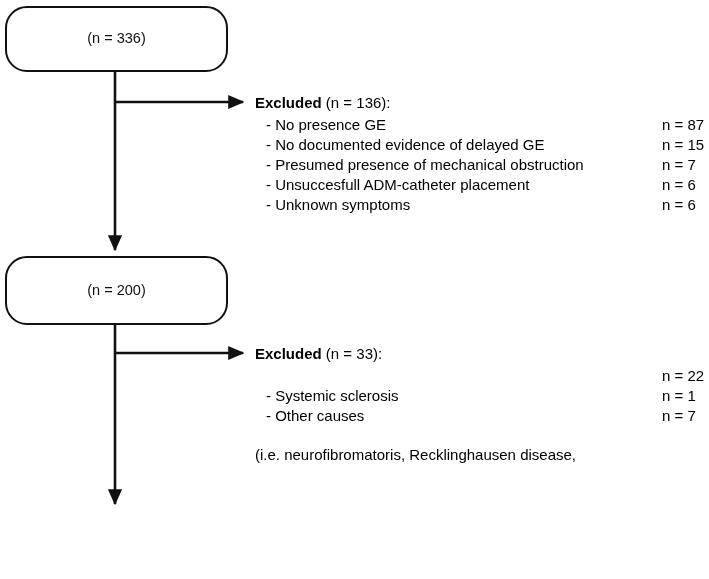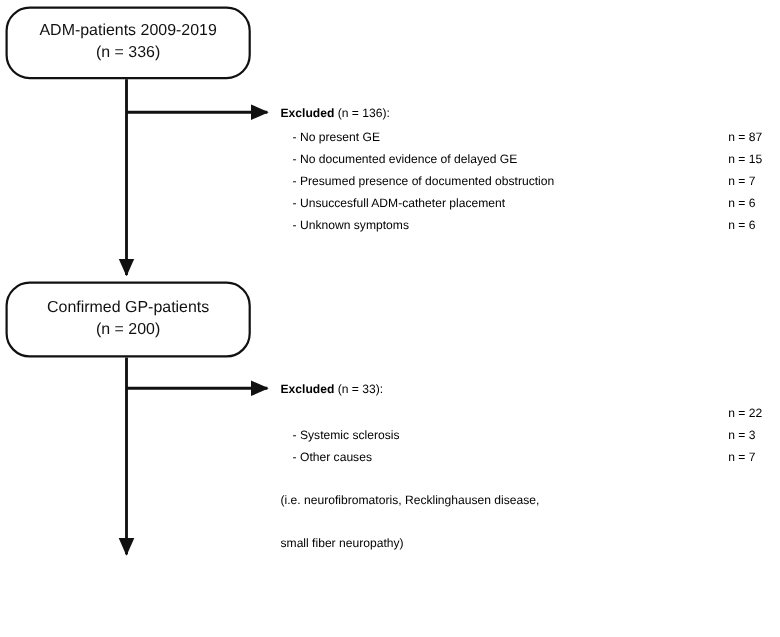--- a/index.html
+++ b/index.html
@@ -38,21 +38,21 @@
     text-align: center;
     font-size: 14.5px;
     line-height: 1.35;
     color: #111111;
   }
   .node .line1 { white-space: nowrap; }
   .node .line2 { white-space: nowrap; }
 
   .excl-block {
     position: absolute;
-    font-size: 11px;
+    font-size: 15px;
     line-height: 1.0;
     color: #000000;
   }
   .excl-head {
     white-space: nowrap;
     margin-bottom: 2px;
     height: 20px;
     line-height: 20px;
   }
   .excl-head b {
@@ -96,44 +96,42 @@
     <path d="M 115 72 L 115 250" stroke="#111111" stroke-width="2.6" fill="none" marker-end="url(#ah)"></path>
 
     <path d="M 115 102 L 243 102" stroke="#111111" stroke-width="2.6" fill="none" marker-end="url(#ah)"></path>
 
     <path d="M 115 325 L 115 504" stroke="#111111" stroke-width="2.6" fill="none" marker-end="url(#ah)"></path>
 
     <path d="M 115 353 L 243 353" stroke="#111111" stroke-width="2.6" fill="none" marker-end="url(#ah)"></path>
   </svg>
 
   <div class="node" style="left:5px; top:6px; width:223px; height:66px;">
-    <span class="line1">ADM-patients 2009-2019</span>
     <span class="line2">(n = 336)</span>
   </div>
 
   <div class="node" style="left:5px; top:256px; width:223px; height:69px;">
-    <span class="line1">Confirmed GP-patients</span>
     <span class="line2">(n = 200)</span>
   </div>
 
 
   <div class="excl-block" style="left:255px; top:93px;">
     <div class="excl-head">
       <b>Excluded</b><span> (n = 136):</span>
     </div>
     <div class="excl-row">
-      <span class="lbl">- No present GE</span>
+      <span class="lbl">- No presence GE</span>
       <span class="cnt">n = 87</span>
     </div>
     <div class="excl-row">
       <span class="lbl">- No documented evidence of delayed GE</span>
       <span class="cnt">n = 15</span>
     </div>
     <div class="excl-row">
-      <span class="lbl">- Presumed presence of documented obstruction</span>
+      <span class="lbl">- Presumed presence of mechanical obstruction</span>
       <span class="cnt">n = 7</span>
     </div>
     <div class="excl-row">
       <span class="lbl">- Unsuccesfull ADM-catheter placement</span>
       <span class="cnt">n = 6</span>
     </div>
     <div class="excl-row">
       <span class="lbl">- Unknown symptoms</span>
       <span class="cnt">n = 6</span>
     </div>
@@ -141,23 +139,22 @@
 
   <div class="excl-block" style="left:255px; top:344px;">
     <div class="excl-head">
       <b>Excluded</b><span> (n = 33):</span>
     </div>
     <div class="excl-row">
       <span class="cnt">n = 22</span>
     </div>
     <div class="excl-row">
       <span class="lbl">- Systemic sclerosis</span>
-      <span class="cnt">n = 3</span>
+      <span class="cnt">n = 1</span>
     </div>
     <div class="excl-row">
       <span class="lbl">- Other causes</span>
       <span class="cnt">n = 7</span>
     </div>
     <div class="excl-note">(i.e. neurofibromatoris, Recklinghausen disease,</div>
-    <div class="excl-note">small fiber neuropathy)</div>
   </div>
 
 </div>
 
 </body></html>

